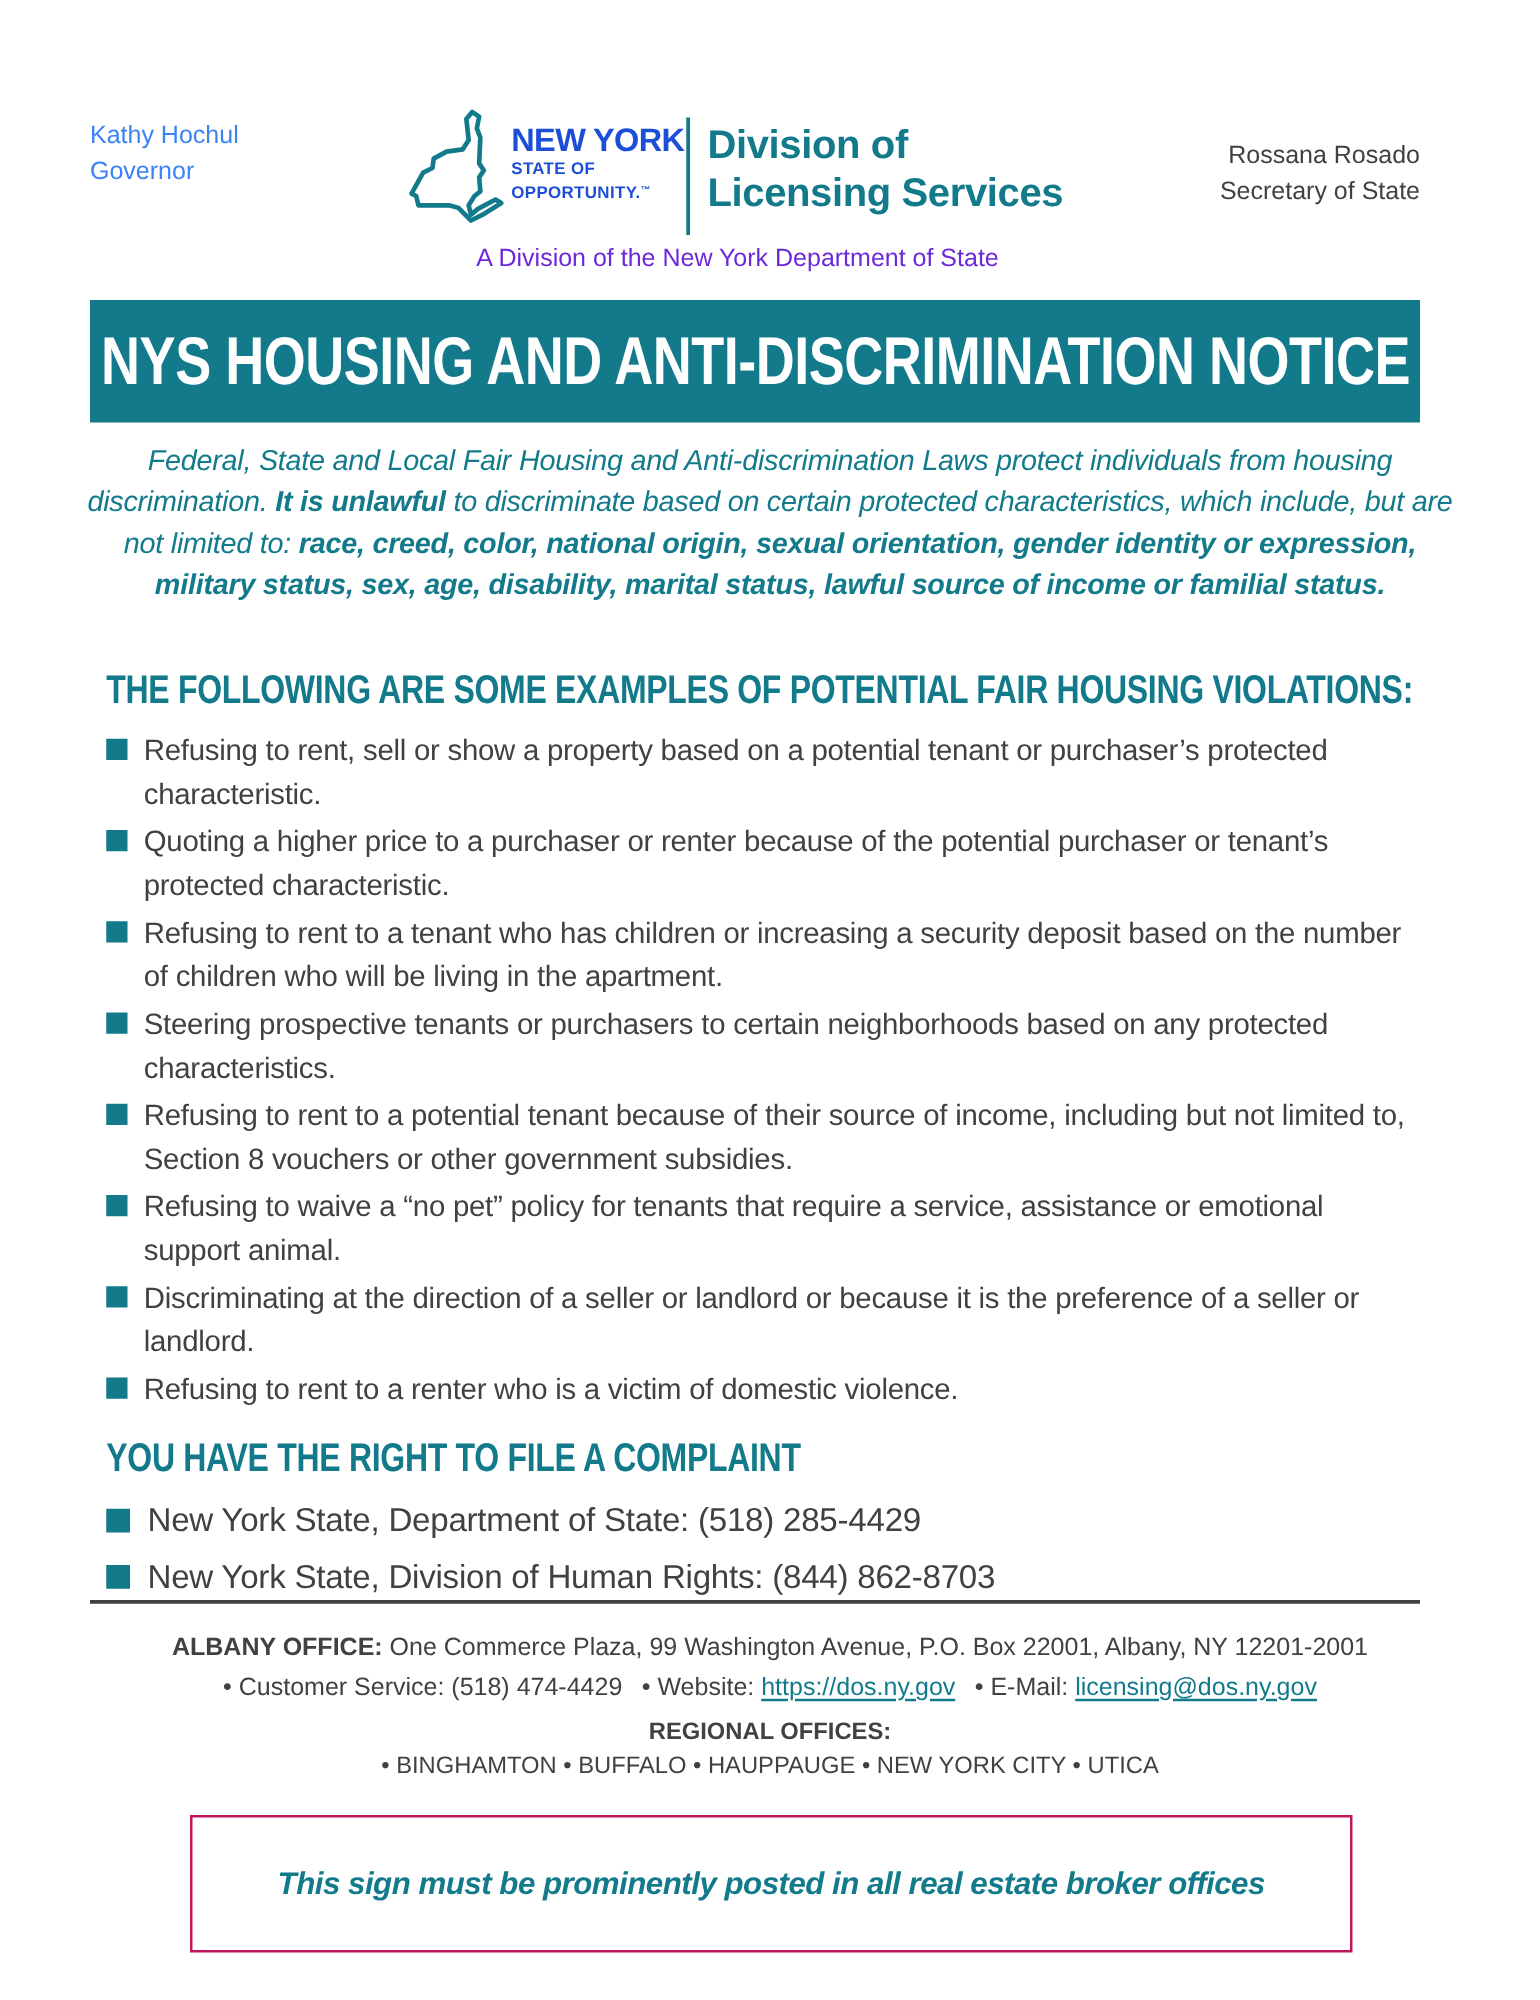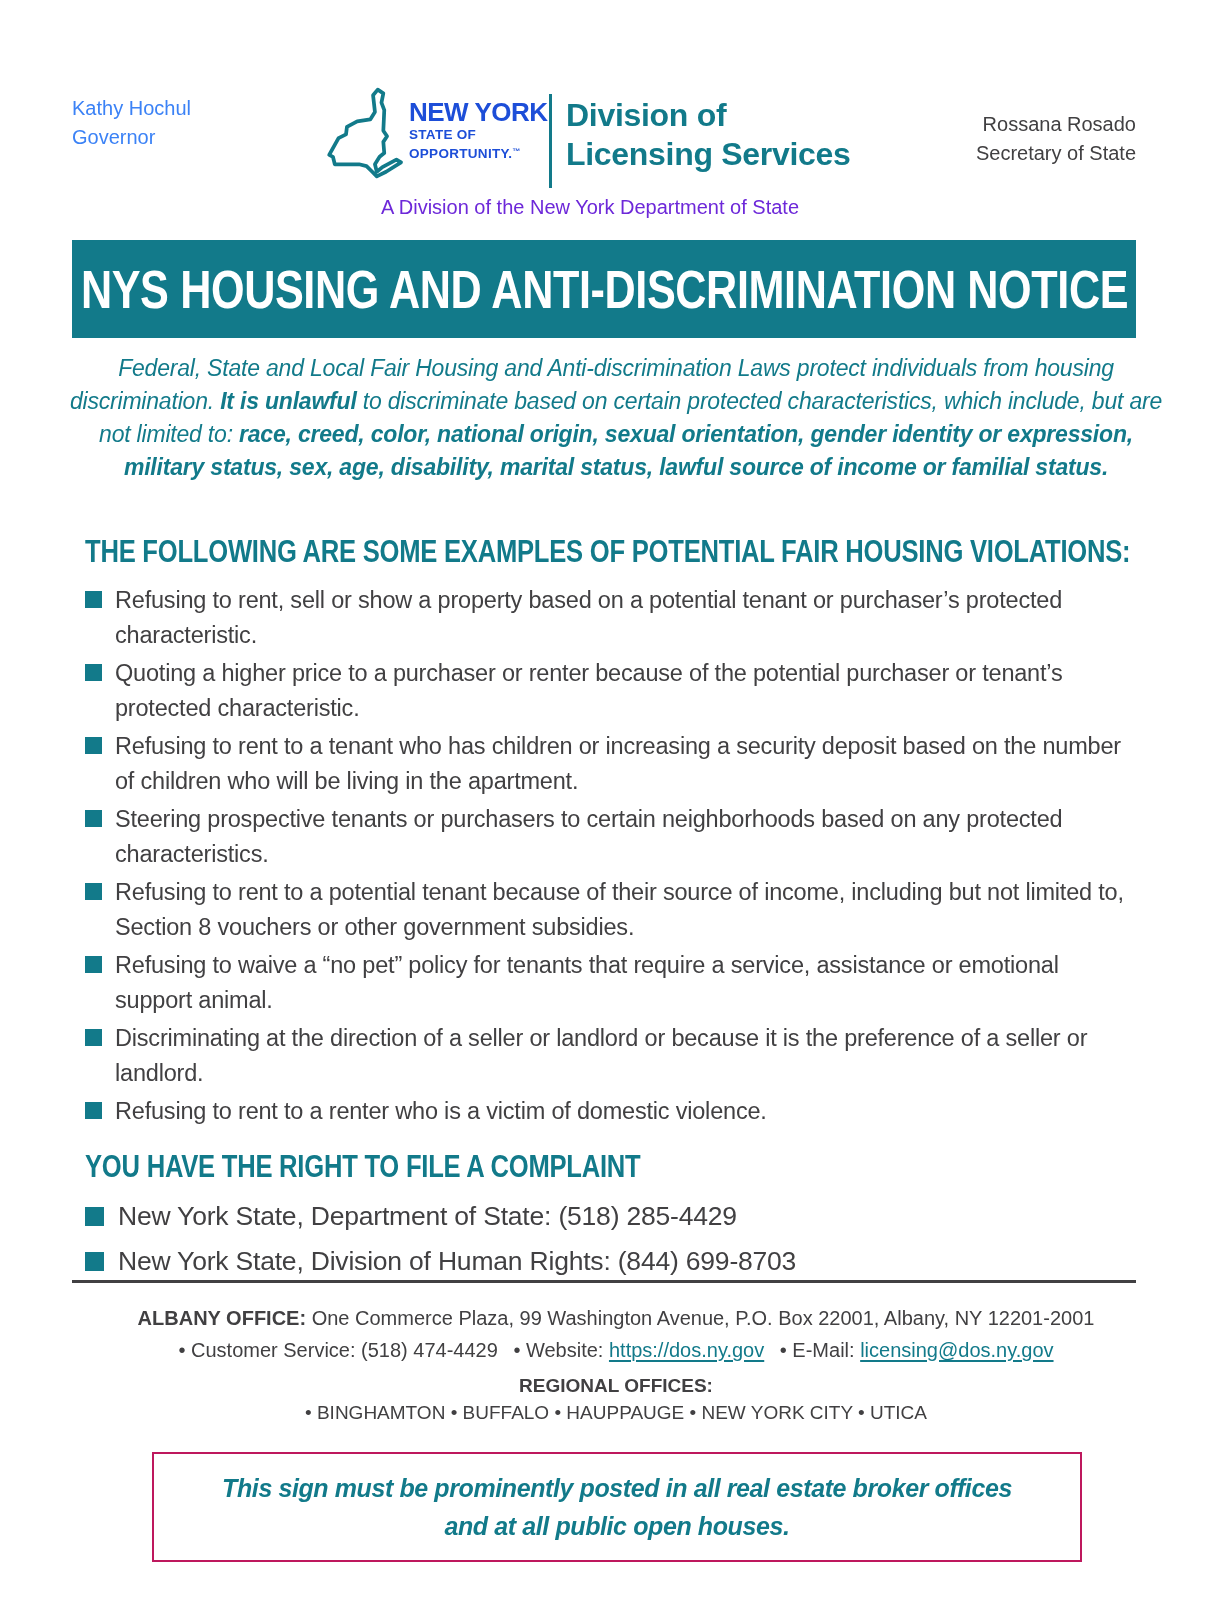--- a/index.html
+++ b/index.html
@@ -108,21 +108,21 @@
       <li><span class="sq"></span><span>Refusing to waive a “no pet” policy for tenants that require a service, assistance or emotional support animal.</span></li>
       <li><span class="sq"></span><span>Discriminating at the direction of a seller or landlord or because it is the preference of a seller or landlord.</span></li>
       <li><span class="sq"></span><span>Refusing to rent to a renter who is a victim of domestic violence.</span></li>
     </ul>
   </div>
 
   <div class="complaint">
     <span class="condensed section-heading">YOU HAVE THE RIGHT TO FILE A COMPLAINT</span>
     <ul class="sq-list-lg">
       <li><span class="sq-lg"></span><span>New York State, Department of State: (518) 285-4429</span></li>
-      <li><span class="sq-lg"></span><span>New York State, Division of Human Rights: (844) 699-8703</span></li>
+      <li><span class="sq-lg"></span><span>New York State, Division of Human Rights: (844) 862-8703</span></li>
     </ul>
   </div>
 
   <div class="rule"></div>
 
   <div class="albany">
     <div>
       <span class="bold">ALBANY OFFICE:</span>
       <span>One Commerce Plaza, 99 Washington Avenue, P.O. Box 22001, Albany, NY 12201-2001</span>
     </div>
@@ -135,16 +135,15 @@
     </div>
   </div>
 
   <div class="regional">
     <div class="bold">REGIONAL OFFICES:</div>
     <div>• BINGHAMTON • BUFFALO • HAUPPAUGE • NEW YORK CITY • UTICA</div>
   </div>
 
   <div class="notice-box">
     <div>This sign must be prominently posted in all real estate broker offices</div>
-    <div>and at all public open houses.</div>
   </div>
 
 </div>
 
 </body></html>

